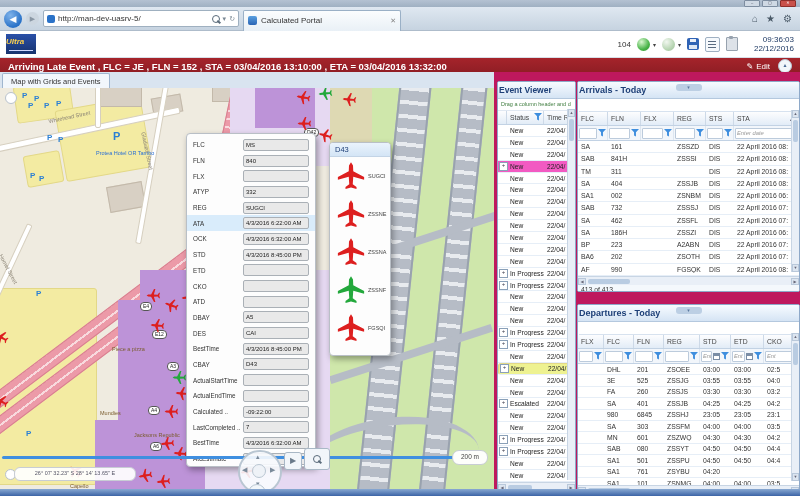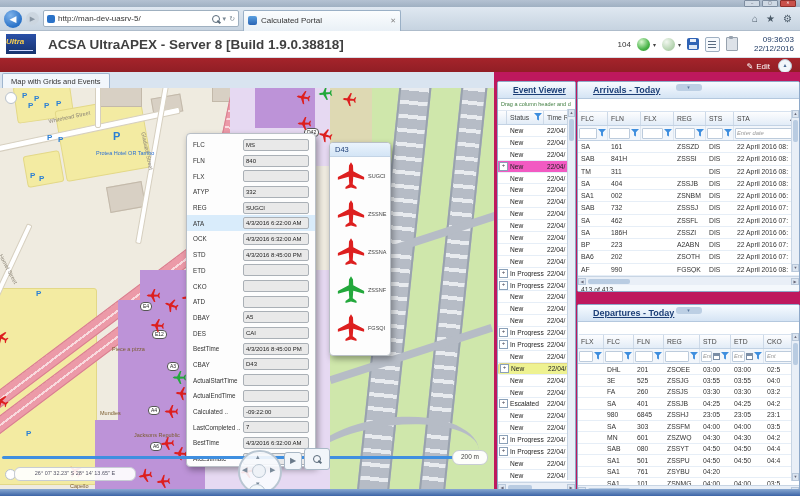--- a/index.html
+++ b/index.html
@@ -96,21 +96,21 @@
   #standtitle{height:13px;background:linear-gradient(#eaf3fc,#d4e5f6);border-bottom:1px solid #c3d4e6;font-size:7.5px;color:#1d3f77;line-height:13px;padding-left:5px;}
   .pp-row{display:flex;align-items:center;height:38px;padding-left:6px;gap:2px;}
   .pplane{width:30px;height:30px;display:block;flex:0 0 auto;}
   .pp-reg{font-size:5.5px;color:#444;}
   
   .panel{position:absolute;background:#fff;border:1px solid #8ea9c9;border-radius:2px;overflow:hidden;}
   #evpanel{left:497px;top:9px;width:77px;height:407px;}
   #arrpanel{left:577px;top:9px;width:221px;height:209px;}
   #deppanel{left:577px;top:232px;width:221px;height:195px;}
   .ptitle{height:16px;background:linear-gradient(#f7fbff,#d5e4f4);border-bottom:1px solid #b4c8de;position:relative;display:flex;align-items:center;}
-  .ptitle-text{font-size:9px;font-weight:bold;color:#1d3f77;padding-left:15px;white-space:nowrap;text-decoration:underline;}
+  .ptitle-text{font-size:9px;font-weight:bold;color:#1d3f77;padding-left:1px;white-space:nowrap;}
   .pill{position:absolute;left:50%;top:2px;transform:translateX(-50%);width:26px;height:7px;background:#bccfe4;border-radius:3px;text-align:center;}
   .pill span{font-size:5px;color:#5b7aa0;line-height:6px;display:block;}
   .grouprow{height:11px;background:#fff;border-bottom:1px solid #d7e2ef;margin:1px 1px 0 1px;}
   .ghead{display:flex;height:13px;background:linear-gradient(#fdfdfe,#e2ecf7);border-bottom:1px solid #c2d2e4;}
   .gh{font-size:6.8px;color:#444;line-height:13px;padding-left:3px;border-right:1px solid #cdd9e7;box-sizing:border-box;white-space:nowrap;overflow:hidden;position:relative;}
   .sortmark{font-size:4.5px;color:#667;position:absolute;right:2px;top:1px;}
   .gfilter{display:flex;height:14px;border-bottom:1px solid #c2d2e4;background:#f2f6fb;align-items:center;}
   .gf{display:flex;align-items:center;border-right:1px solid #dde6f0;box-sizing:border-box;height:100%;padding:0 1px;gap:1px;}
   .finput{flex:1;height:9px;background:#fff;border:1px solid #bccbdc;border-radius:1px;font-size:5.8px;color:#999;font-style:italic;line-height:9px;padding:0 1px;white-space:nowrap;overflow:hidden;}
   .funnel{width:8px;height:8px;background:#3e8ede;clip-path:polygon(0 0,100% 0,62% 42%,62% 95%,38% 82%,38% 42%);flex:0 0 auto;}
@@ -167,38 +167,38 @@
   </span>
   <span id="navicons">
     <span>⌂</span>
     <span>★</span>
     <span>⚙</span>
   </span>
 </div>
 
 <div id="appbar">
   <span id="logo">Ultra</span>
-  <span id="apptitle">ACSA UltraAPEX - Server 8 [Build 1.9.0.38818]</span>
   <span id="hdrctrls">
     <span id="counter">104</span>
     <span class="orb green"></span>
     <span class="dd">▾</span>
     <span class="orb pale"></span>
     <span class="dd">▾</span>
     <span class="floppy"></span>
     <span class="linesbtn"></span>
     <span class="clip"></span>
     <span id="clock">
       <span>09:36:03</span><br>
       <span>22/12/2016</span>
     </span>
   </span>
 </div>
 
 <div id="alert">
+  <span id="alerttext">Arriving Late Event , FLC = JE , FLN = 152 , STA = 03/04/2016 13:10:00 , ETA = 03/04/2016 13:32:00</span>
   <span id="alertedit">
     <span>✎</span>
     <span>Edit</span>
   </span>
   <span id="collapsebtn">▴</span>
 </div>
 
 <div id="content">
   <div id="maptabstrip">
     <span id="maptab">Map with Grids and Events</span>

